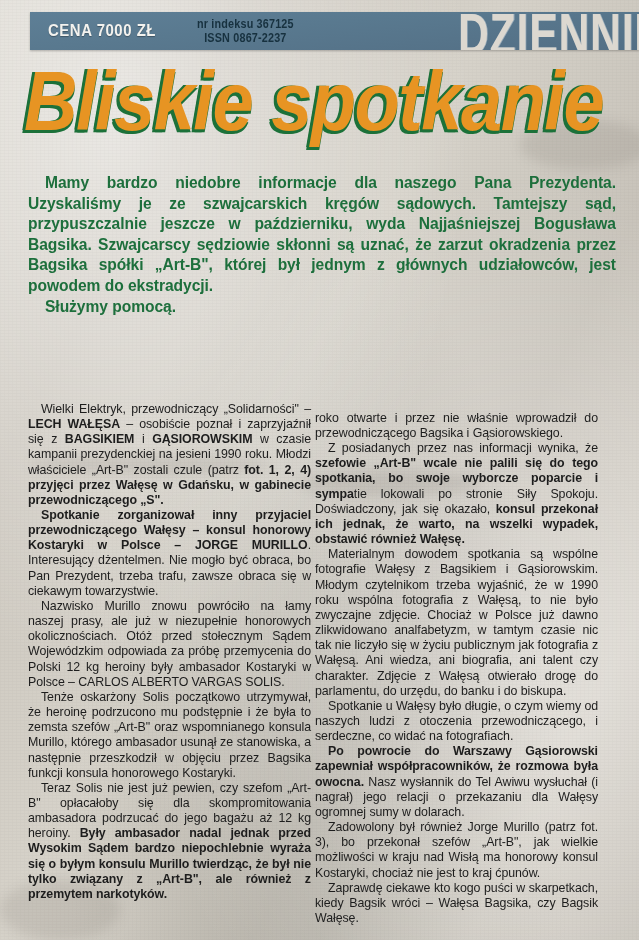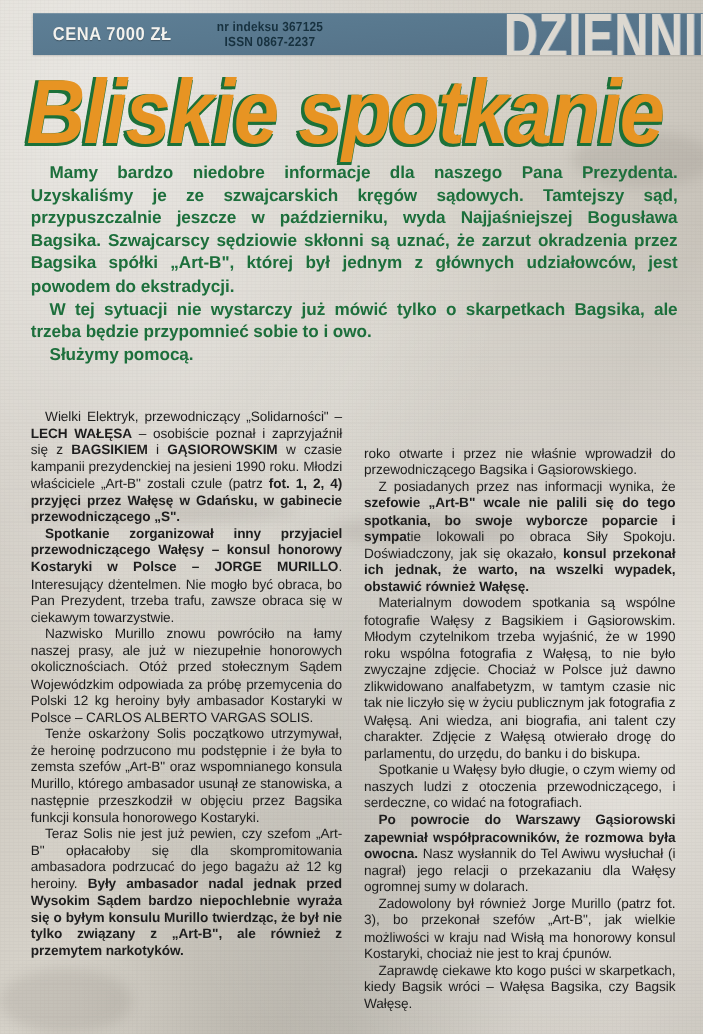--- a/index.html
+++ b/index.html
@@ -112,40 +112,41 @@
       -3px 3px 0 #1c7139,
       -3px 0px 0 #1c7139,
       0px 3px 0 #1c7139,
       -1px 1px 0 #1c7139;
   }
 
   
   .lead {
     position: absolute;
     left: 28px;
-    top: 148px;
+    top: 173px;
     width: 588px;
     color: #1d6f3c;
     font-size: 15.6px;
     line-height: 20.6px;
     font-weight: bold;
     text-align: justify;
     letter-spacing: -0.05px;
   }
   .lead p { margin: 0; text-indent: 17px; }
 
   
   .columns {
     position: absolute;
     left: 28px;
     top: 372px;
     width: 588px;
     height: 560px;
     display: flex;
-    gap: 20px;
+    gap: 4px;
+    align-items: center;
   }
   .col {
     width: 283px;
     color: #1d1d1d;
     font-size: 12.4px;
     line-height: 15.15px;
     text-align: justify;
     letter-spacing: -0.08px;
   }
   .col p { margin: 0; text-indent: 13px; }
@@ -176,35 +177,34 @@
       <div>nr indeksu 367125</div>
       <div>ISSN 0867-2237</div>
     </div>
     <div class="wordmark">DZIENNIK</div>
   </div>
 
   <div class="headline">Bliskie spotkanie</div>
 
   <div class="lead">
       <p>Mamy bardzo niedobre informacje dla naszego Pana Prezydenta. Uzyskaliśmy je ze szwajcarskich kręgów sądowych. Tamtejszy sąd, przypuszczalnie jeszcze w październiku, wyda Najjaśniejszej Bogusława Bagsika. Szwajcarscy sędziowie skłonni są uznać, że zarzut okradzenia przez Bagsika spółki „Art-B", której był jednym z głównych udziałowców, jest powodem do ekstradycji.</p>
-      <p>W tej sytuacji nie wystarczy już mówić tylko o skarpetkach Bagsika, ale trzeba będzie przypomnieć sobie to i owo.</p>
       <p>Służymy pomocą.</p>
     </div>
 
   <div class="columns">
     <div class="col">
         <p><span>Wielki Elektryk, przewodniczący „Solidarności" – </span><b>LECH WAŁĘSA</b><span> – osobiście poznał i zaprzyjaźnił się z </span><b>BAGSIKIEM</b><span> i </span><b>GĄSIOROWSKIM</b><span> w czasie kampanii prezydenckiej na jesieni 1990 roku. Młodzi właściciele „Art-B" zostali czule (patrz </span><b>fot. 1, 2, 4) przyjęci przez Wałęsę w Gdańsku, w gabinecie przewodniczącego „S".</b></p>
         <p><b>Spotkanie zorganizował inny przyjaciel przewodniczącego Wałęsy – konsul honorowy Kostaryki w Polsce – JORGE MURILLO</b><span>. Interesujący dżentelmen. Nie mogło być obraca, bo Pan Prezydent, trzeba trafu, zawsze obraca się w ciekawym towarzystwie.</span></p>
         <p><span>Nazwisko Murillo znowu powróciło na łamy naszej prasy, ale już w niezupełnie honorowych okolicznościach. Otóż przed stołecznym Sądem Wojewódzkim odpowiada za próbę przemycenia do Polski 12 kg heroiny były ambasador Kostaryki w Polsce – CARLOS ALBERTO VARGAS SOLIS.</span></p>
         <p><span>Tenże oskarżony Solis początkowo utrzymywał, że heroinę podrzucono mu podstępnie i że była to zemsta szefów „Art-B" oraz wspomnianego konsula Murillo, którego ambasador usunął ze stanowiska, a następnie przeszkodził w objęciu przez Bagsika funkcji konsula honorowego Kostaryki.</span></p>
         <p><span>Teraz Solis nie jest już pewien, czy szefom „Art-B" opłacałoby się dla skompromitowania ambasadora podrzucać do jego bagażu aż 12 kg heroiny. </span><b>Były ambasador nadal jednak przed Wysokim Sądem bardzo niepochlebnie wyraża się o byłym konsulu Murillo twierdząc, że był nie tylko związany z „Art-B", ale również z przemytem narkotyków.</b></p>
       </div>
     <div class="col">
         <p style="text-indent: 0px; margin-top: 33px;"><span>roko otwarte i przez nie właśnie wprowadził do przewodniczącego Bagsika i Gąsiorowskiego.</span></p>
-        <p><span>Z posiadanych przez nas informacji wynika, że </span><b>szefowie „Art-B" wcale nie palili się do tego spotkania, bo swoje wyborcze poparcie i sympa</b><span>tie lokowali po obraca Siły Spokoju. Doświadczony, jak się okazało, </span><b>konsul przekonał ich jednak, że warto, na wszelki wypadek, obstawić również Wałęsę.</b></p>
+        <p><span>Z posiadanych przez nas informacji wynika, że </span><b>szefowie „Art-B" wcale nie palili się do tego spotkania, bo swoje wyborcze poparcie i sympa</b><span>tie lokowali po stronie Siły Spokoju. Doświadczony, jak się okazało, </span><b>konsul przekonał ich jednak, że warto, na wszelki wypadek, obstawić również Wałęsę.</b></p>
         <p><span>Materialnym dowodem spotkania są wspólne fotografie Wałęsy z Bagsikiem i Gąsiorowskim. Młodym czytelnikom trzeba wyjaśnić, że w 1990 roku wspólna fotografia z Wałęsą, to nie było zwyczajne zdjęcie. Chociaż w Polsce już dawno zlikwidowano analfabetyzm, w tamtym czasie nic tak nie liczyło się w życiu publicznym jak fotografia z Wałęsą. Ani wiedza, ani biografia, ani talent czy charakter. Zdjęcie z Wałęsą otwierało drogę do parlamentu, do urzędu, do banku i do biskupa.</span></p>
         <p><span>Spotkanie u Wałęsy było długie, o czym wiemy od naszych ludzi z otoczenia przewodniczącego, i serdeczne, co widać na fotografiach.</span></p>
         <p><b>Po powrocie do Warszawy Gąsiorowski zapewniał współpracowników, że rozmowa była owocna.</b><span> Nasz wysłannik do Tel Awiwu wysłuchał (i nagrał) jego relacji o przekazaniu dla Wałęsy ogromnej sumy w dolarach.</span></p>
         <p><span>Zadowolony był również Jorge Murillo (patrz fot. 3), bo przekonał szefów „Art-B", jak wielkie możliwości w kraju nad Wisłą ma honorowy konsul Kostaryki, chociaż nie jest to kraj ćpunów.</span></p>
         <p><span>Zaprawdę ciekawe kto kogo puści w skarpetkach, kiedy Bagsik wróci – Wałęsa Bagsika, czy Bagsik Wałęsę.</span></p>
       </div>
   </div>
 
 </div>
 

